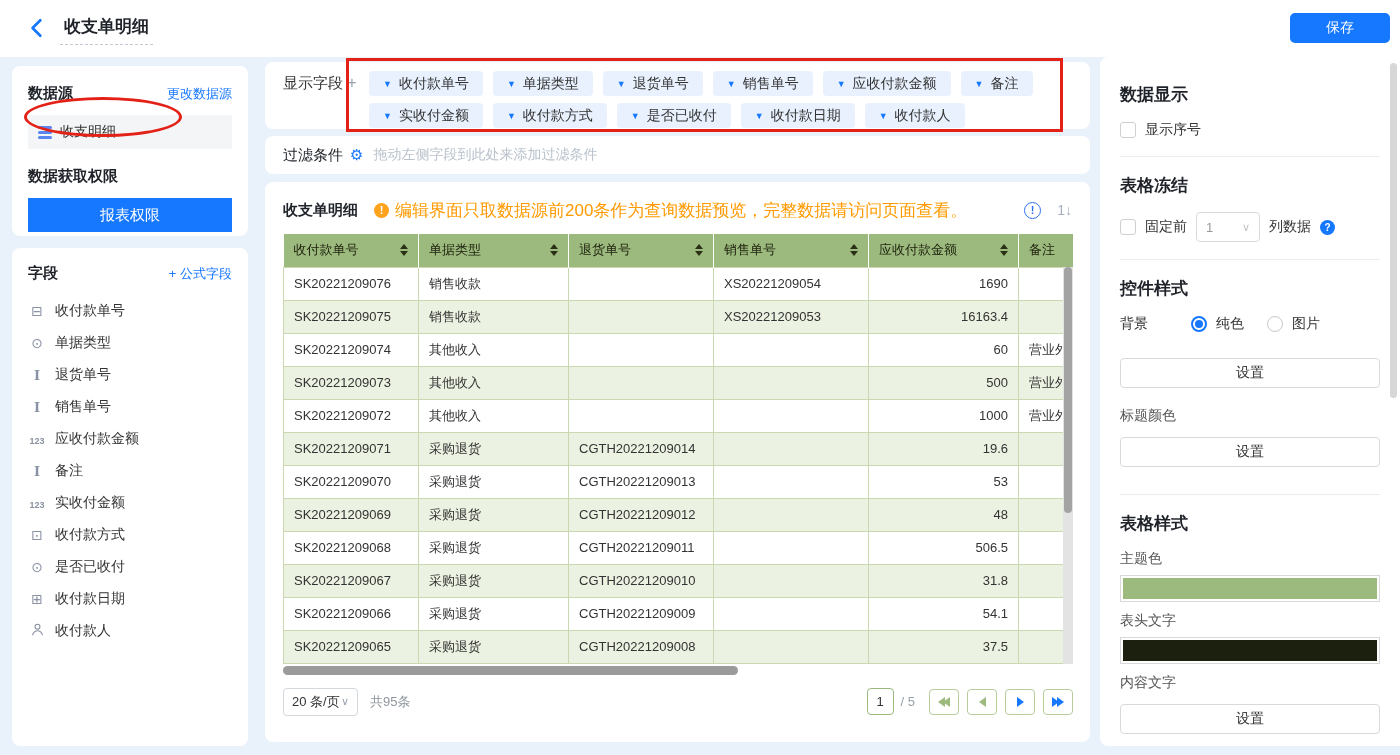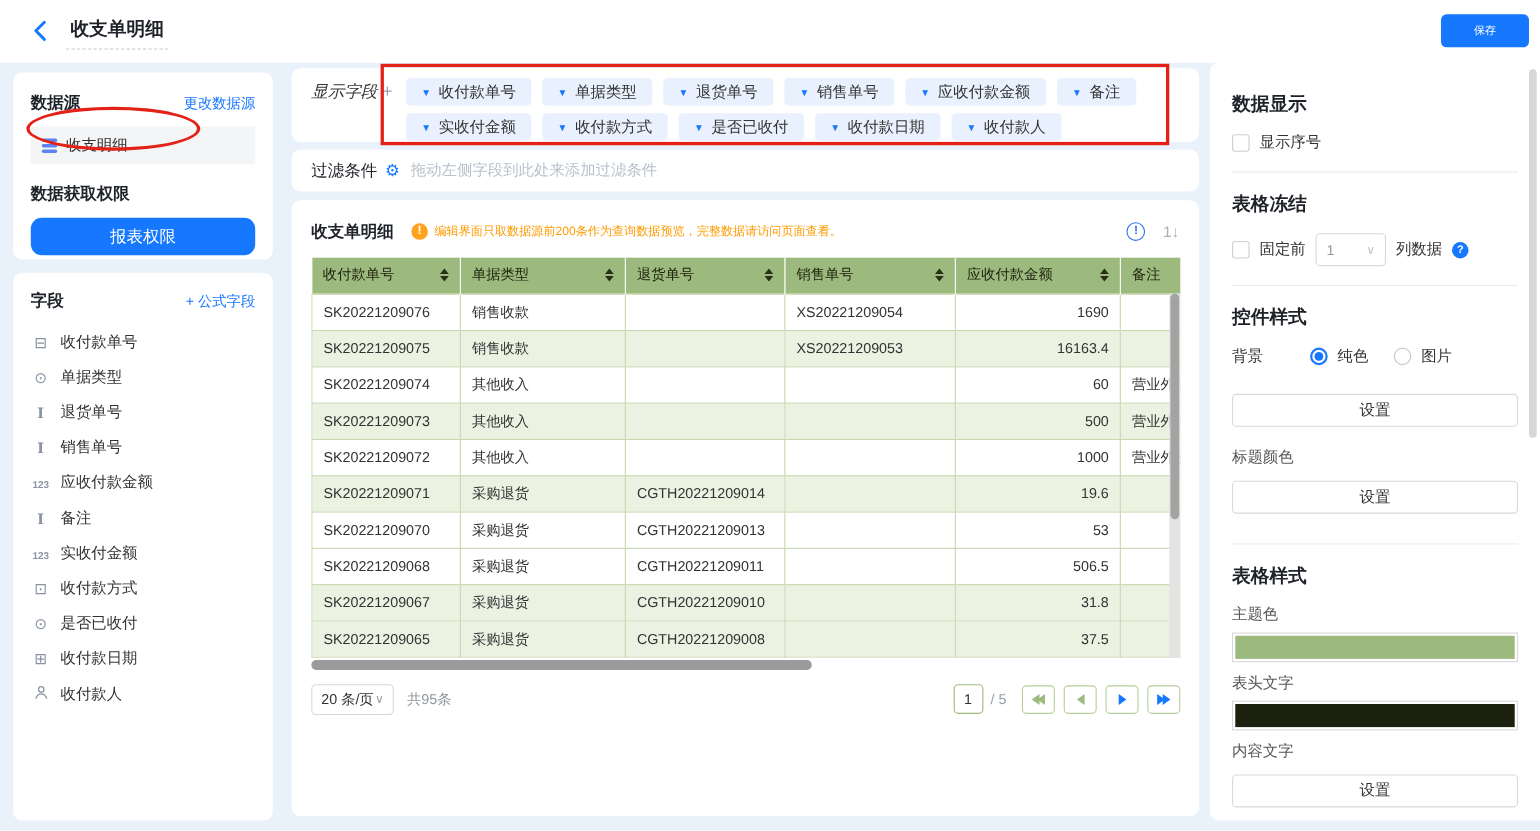--- a/index.html
+++ b/index.html
@@ -4,60 +4,60 @@
 <style>
   * { margin:0; padding:0; box-sizing:border-box; }
   html,body { width:1400px; height:755px; }
   body { font-family:"Liberation Sans","DejaVu Sans",sans-serif; }
   .page { position:relative; width:1400px; height:755px; background:#e9f1fa; overflow:hidden; color:#333; }
 
   
   .topbar { position:absolute; left:0; top:0; width:1400px; height:57px; background:#fff; }
   .back-btn { position:absolute; left:28px; top:18px; width:18px; height:20px; cursor:pointer; }
   .page-title { position:absolute; left:60px; top:15px; font-size:17px; font-weight:600; color:#1f2329; border-bottom:1px dashed #c2c9d2; padding:0 4px 6px; }
-  .save-btn { position:absolute; right:10px; top:13px; width:80px; height:30px; background:#1677ff; color:#fff; border:none; border-radius:5px; font-size:10px; cursor:pointer; }
+  .save-btn { position:absolute; right:10px; top:13px; width:100px; height:30px; background:#1677ff; color:#fff; border:none; border-radius:5px; font-size:14px; cursor:pointer; }
 
   
   .card { position:absolute; background:#fff; border-radius:8px; }
   .hd { font-size:15px; font-weight:700; color:#1f2329; }
   .link { color:#1677ff; font-size:13px; text-decoration:none; cursor:pointer; }
 
   
   .ds-card { left:12px; top:66px; width:236px; height:170px; padding:18px 16px; }
   .row-between { display:flex; align-items:center; justify-content:space-between; }
   .ds-item { position:relative; margin-top:12px; height:34px; background:#f4f5f6; display:flex; align-items:center; gap:8px; padding:0 10px; font-size:14px; cursor:pointer; }
   .db-icon { display:inline-block; width:14px; height:13px; position:relative; }
   .db-icon i { position:absolute; left:0; top:0; width:14px; height:3px; background:#5a86f2; border-radius:1.5px; box-shadow:0 5px 0 #5a86f2, 0 10px 0 #5a86f2; }
   .perm-title { margin-top:18px; }
-  .perm-btn { margin-top:12px; width:100%; height:34px; background:#1677ff; color:#fff; border:none; border-radius:10px; font-size:15px; cursor:pointer; }
+  .perm-btn { margin-top:12px; width:100%; height:34px; background:#1677ff; color:#fff; border:none; border-radius:0; font-size:15px; cursor:pointer; }
 
   .fields-card { left:12px; top:248px; width:236px; height:498px; padding:16px 16px; }
   .field-item { display:flex; align-items:center; gap:9px; height:32px; font-size:14px; color:#333; cursor:grab; }
   .fi { width:18px; text-align:center; color:#8a93a3; font-size:14px; flex:none; }
   .fi-num { font-size:9px; font-weight:700; letter-spacing:0; color:#8a93a3; }
   .fi-text { font-family:"DejaVu Serif","Liberation Serif",serif; font-weight:700; font-size:13px; color:#8a93a3; }
 
   
   .display-card { left:265px; top:62px; width:825px; height:67px; padding:9px 18px; display:flex; }
-  .df-label { width:86px; padding-top:3px; font-size:15px; color:#333; flex:none;font-style:italic; }
+  .df-label { width:86px; padding-top:3px; font-size:15px; color:#333; flex:none; }
   .df-plus { color:#98a2b3; font-size:16px; cursor:pointer; }
   .chips { width:715px; display:flex; flex-wrap:wrap; column-gap:10px; row-gap:7px; align-content:flex-start; }
   .chip { display:inline-flex; align-items:center; height:25px; padding:0 14px; background:#e8f1fd; border-radius:4px; font-size:14px; color:#333; cursor:pointer; white-space:nowrap; }
   .chip .caret { color:#1677ff; font-size:9px; margin-right:7px; }
 
   .filter-card { left:265px; top:136px; width:825px; height:38px; display:flex; align-items:center; padding:0 18px; }
   .filter-label { font-size:15px; font-weight:400; color:#1f2329; }
   .gear { color:#1677ff; font-size:15px; margin:0 10px 0 7px; cursor:pointer; }
   .filter-ph { color:#b9c2cc; font-size:14px; }
 
   .table-card { left:265px; top:182px; width:825px; height:560px; padding:14px 18px 0; }
   .t-head { display:flex; align-items:center; height:28px; margin-bottom:10px; }
   .t-title { font-size:15px; font-weight:700; color:#1f2329; margin-right:16px; }
   .warn-icon { width:15px; height:15px; border-radius:50%; background:#ffa21c; color:#fff; font-size:11px; font-weight:700; text-align:center; line-height:15px; flex:none; margin-right:6px; }
-  .warn-text { color:#ff9a00; font-size:11px; }
+  .warn-text { color:#ff9a00; font-size:17px; }
   .t-head .spacer { flex:1; }
   .info-icon { width:17px; height:17px; border-radius:50%; border:1.5px solid #2f6fed; color:#2f6fed; font-size:11px; font-weight:700; text-align:center; line-height:14px; cursor:pointer; }
   .order-icon { color:#a7b0bc; font-size:14px; margin-left:16px; cursor:pointer; }
 
   .tbl-wrap { position:relative; width:790px; overflow:hidden; }
   table { border-collapse:collapse; table-layout:fixed; width:790px; font-size:13px; }
   th { background:#9cba7e; height:33px; padding:0 10px; font-weight:500; color:#20240f; border-right:1px solid #fff; cursor:pointer; }
   th:last-child { border-right:none; }
   .th-inner { display:flex; align-items:center; }
   .sort { display:inline-flex; flex-direction:column; gap:2px; margin-left:auto; }
@@ -377,34 +377,50 @@
               <td class="remark"></td>
             </tr>
             <tr>
               <td>SK20221209070</td>
               <td>采购退货</td>
               <td>CGTH20221209013</td>
               <td></td>
               <td class="amount">53</td>
               <td class="remark"></td>
             </tr>
+            <tr class="stripe">
+              <td>SK20221209069</td>
+              <td>采购退货</td>
+              <td>CGTH20221209012</td>
+              <td></td>
+              <td class="amount">48</td>
+              <td class="remark"></td>
+            </tr>
             <tr>
               <td>SK20221209068</td>
               <td>采购退货</td>
               <td>CGTH20221209011</td>
               <td></td>
               <td class="amount">506.5</td>
               <td class="remark"></td>
             </tr>
             <tr class="stripe">
               <td>SK20221209067</td>
               <td>采购退货</td>
               <td>CGTH20221209010</td>
               <td></td>
               <td class="amount">31.8</td>
+              <td class="remark"></td>
+            </tr>
+            <tr>
+              <td>SK20221209066</td>
+              <td>采购退货</td>
+              <td>CGTH20221209009</td>
+              <td></td>
+              <td class="amount">54.1</td>
               <td class="remark"></td>
             </tr>
             <tr class="stripe">
               <td>SK20221209065</td>
               <td>采购退货</td>
               <td>CGTH20221209008</td>
               <td></td>
               <td class="amount">37.5</td>
               <td class="remark"></td>
             </tr>

